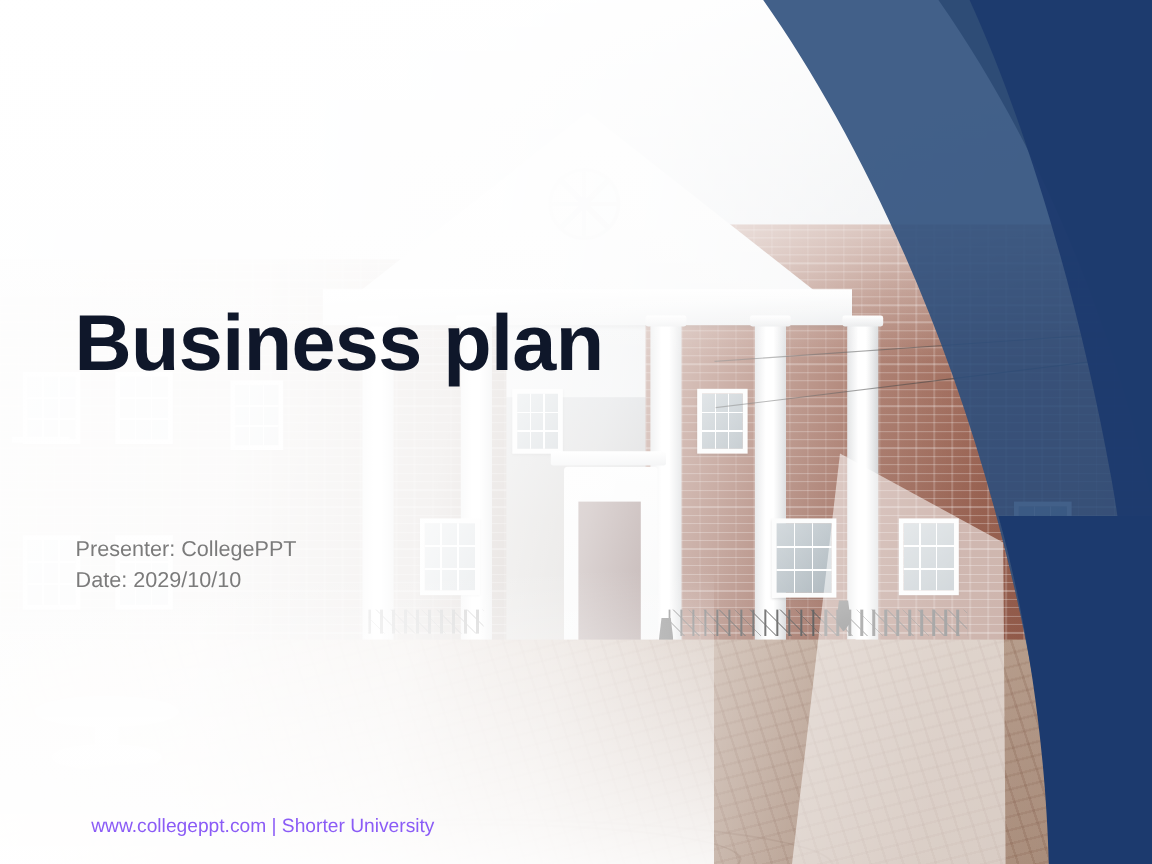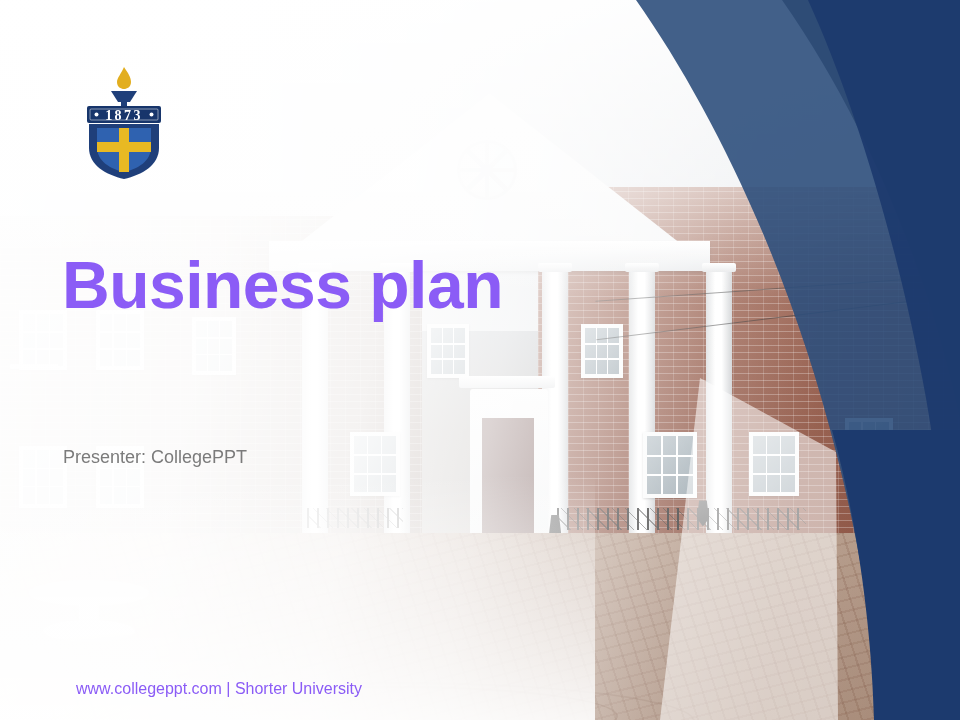--- a/index.html
+++ b/index.html
@@ -297,21 +297,21 @@
     left: 78px; top: 62px;
     width: 92px; height: 118px;
   }
   .logo svg { display: block; width: 100%; height: 100%; }
 
   .title {
     position: absolute;
     left: 62px; top: 252px;
     font-size: 66px;
     font-weight: bold;
-    color: #8b5cf6;
+    color: #0f172a;
     letter-spacing: -0.5px;
     line-height: 1;
     white-space: nowrap;
   }
   .subtitle {
     position: absolute;
     left: 63px; top: 350px;
     font-size: 35px;
     font-weight: normal;
     color: #2b2b2b;
@@ -419,45 +419,23 @@
              L 960 720 L 960 0 Z" fill="#2e4f7c" opacity="0.90"></path>
 
     <path d="M 808 0 C 852 96 898 242 926 398 C 944 500 952 620 954 720
              L 960 720 L 960 0 Z" fill="#1c3a6e" opacity="0.92"></path>
 
     <path d="M 700 378 L 836 452 L 838 720 L 660 720 Z" fill="#ffffff" opacity="0.55"></path>
 
     <path d="M 832 430 C 860 530 872 640 874 720 L 960 720 L 960 430 Z" fill="#1c3a6e"></path>
   </svg>
 
-  <div class="logo">
-    <svg viewBox="0 0 92 118">
-
-      <path d="M46 5 C 50 11 53 15 53 20 C 53 25 49 27 46 27 C 43 27 39 25 39 20
-               C 39 16 43 12 46 5 Z" fill="#e2ae1f"></path>
-
-      <path d="M33 29 L59 29 L52 40 L40 40 Z" fill="#1f3f7a"></path>
-      <rect x="43" y="39" width="6" height="5" fill="#1f3f7a"></rect>
-
-      <rect x="9" y="44" width="74" height="17" rx="2" fill="#17356b"></rect>
-      <rect x="12" y="47" width="68" height="11" rx="1" fill="none" stroke="#ffffff" stroke-width="0.7" opacity="0.7"></rect>
-      <circle cx="18.5" cy="52.5" r="2" fill="#ffffff"></circle>
-      <circle cx="73.5" cy="52.5" r="2" fill="#ffffff"></circle>
-      <text x="46" y="57.5" text-anchor="middle" font-family="Liberation Serif, serif" font-size="14" font-weight="bold" letter-spacing="2.4" fill="#ffffff">1873</text>
-
-      <path d="M11 62 L81 62 L81 86 C 81 103 64 113 46 117 C 28 113 11 103 11 86 Z" fill="#1f3f7a"></path>
-
-      <path d="M19 66 L73 66 L73 85 C 73 99 60 107 46 110 C 32 107 19 99 19 85 Z" fill="#2f62b0"></path>
-
-      <rect x="41" y="66" width="10" height="44" fill="#e8b923"></rect>
-      <rect x="19" y="80" width="54" height="10" fill="#e8b923"></rect>
-    </svg>
-  </div>
 
   <div class="title">Business plan</div>
 
   <div class="meta">
     <div>Presenter: CollegePPT</div>
+    <div>Date: 2029/10/10</div>
   </div>
 
   <div class="footer">www.collegeppt.com | Shorter University</div>
 
 </div>
 
 </body></html>

